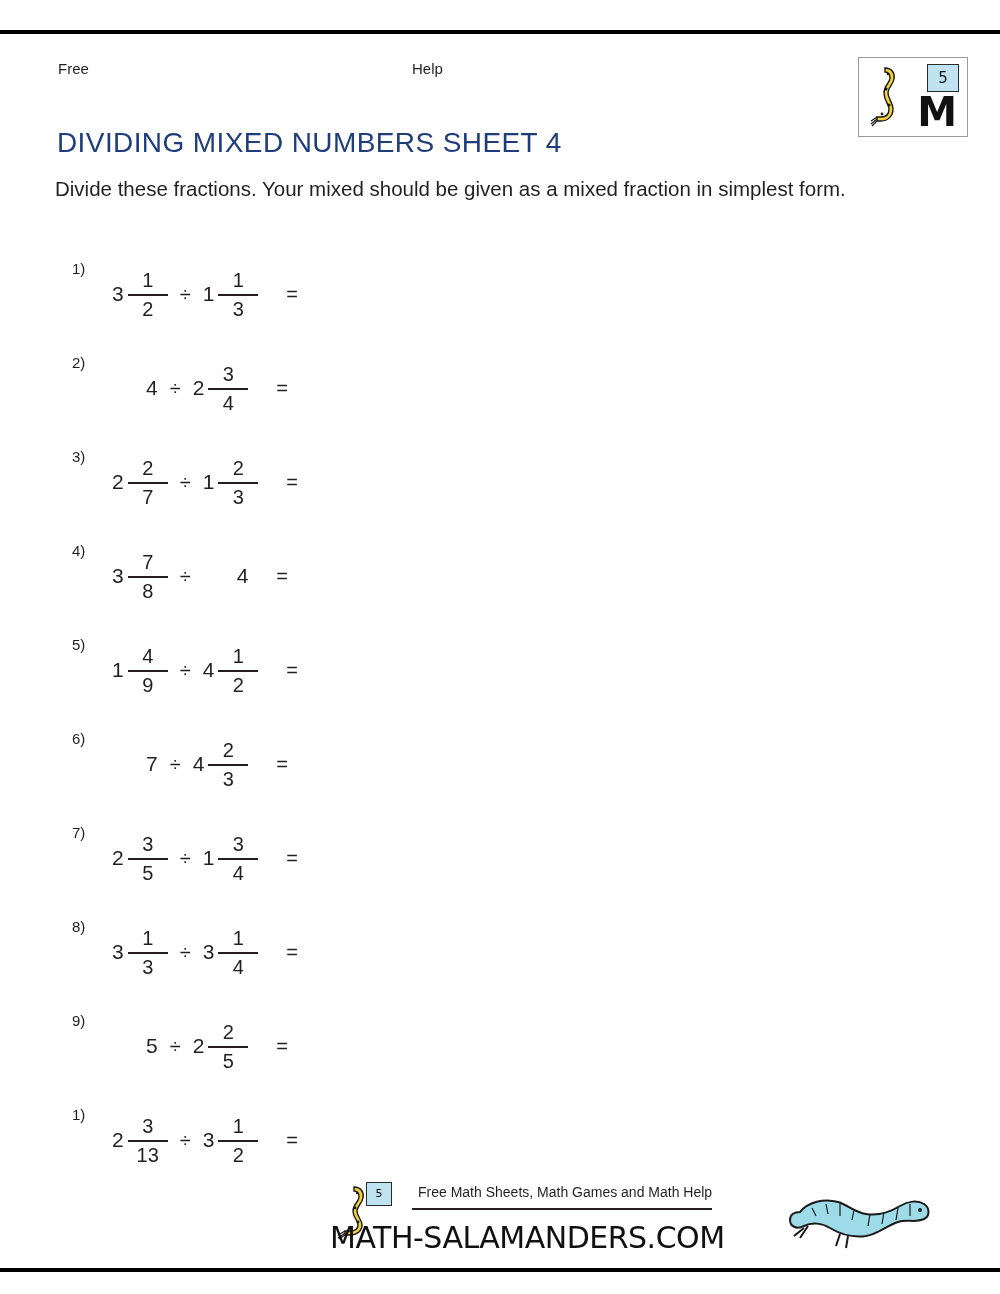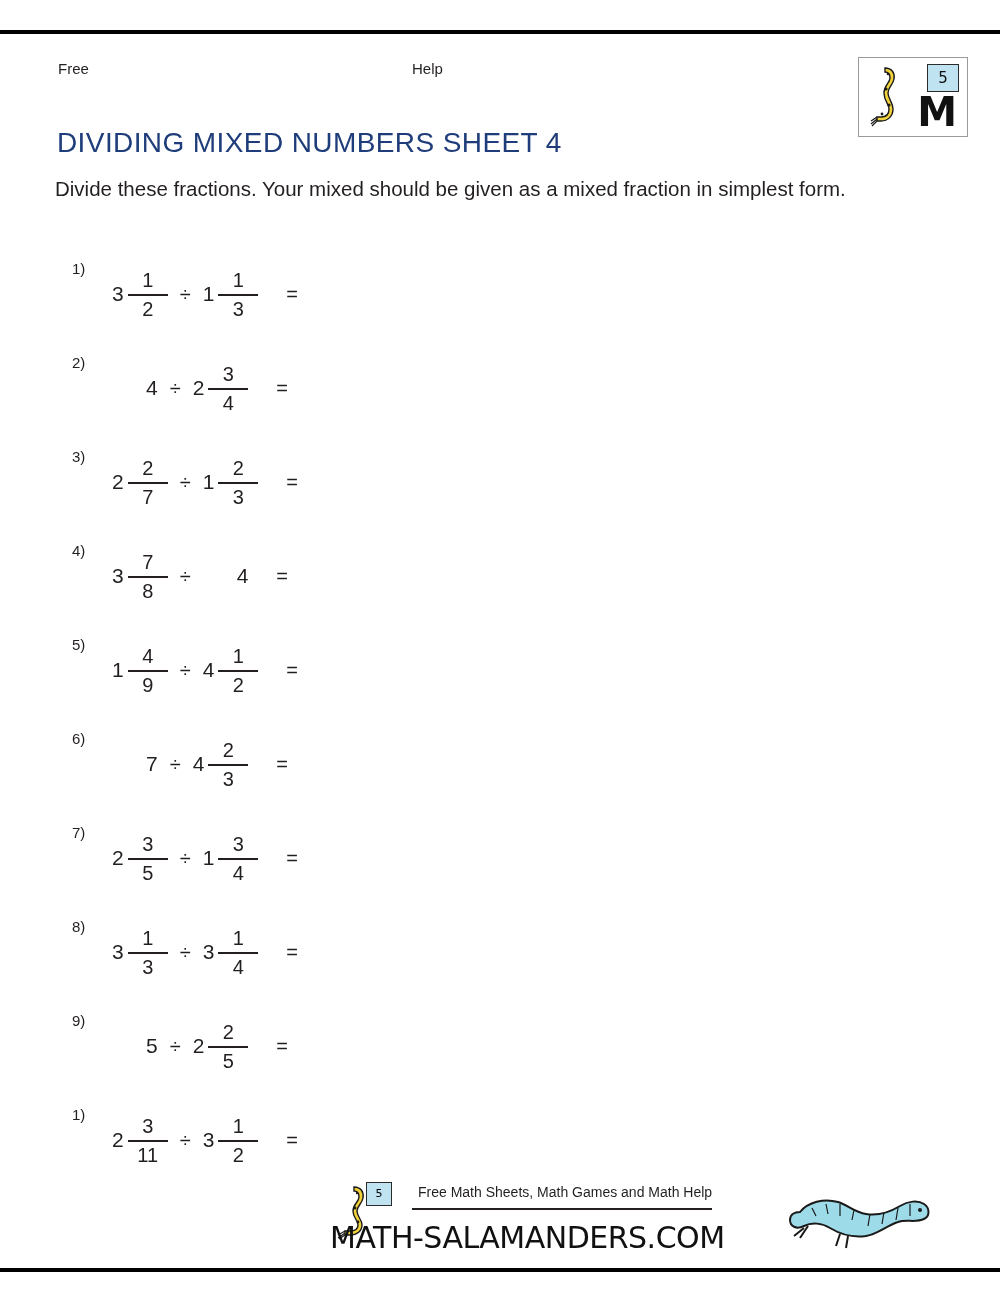--- a/index.html
+++ b/index.html
@@ -424,21 +424,21 @@
     </div>
   </div>
 
   <div class="problem">
     <div class="p-num">1)</div>
     <div class="p-body">
       <span class="whole">2</span>
       <span class="frac">
         <span class="num">3</span>
         <span class="bar"></span>
-        <span class="den">11</span>
+        <span class="den">13</span>
       </span>
       <span class="op">÷</span>
       <span class="whole">3</span>
       <span class="frac">
         <span class="num">1</span>
         <span class="bar"></span>
         <span class="den">2</span>
       </span>
       <span class="eq">=</span>
     </div>

